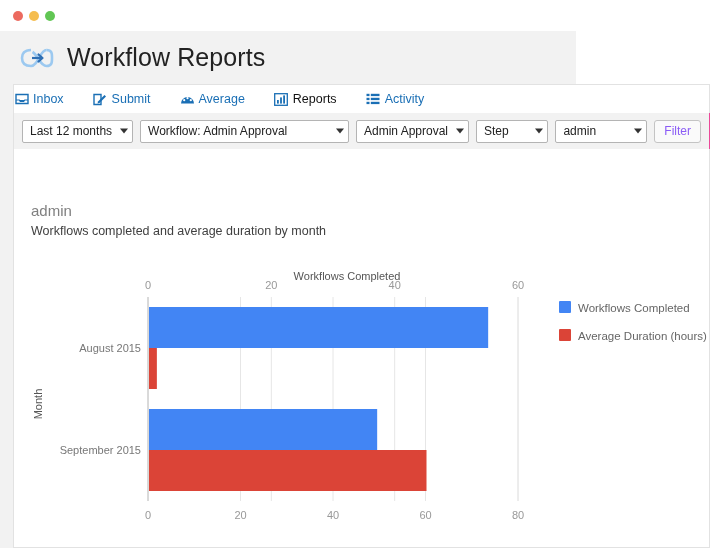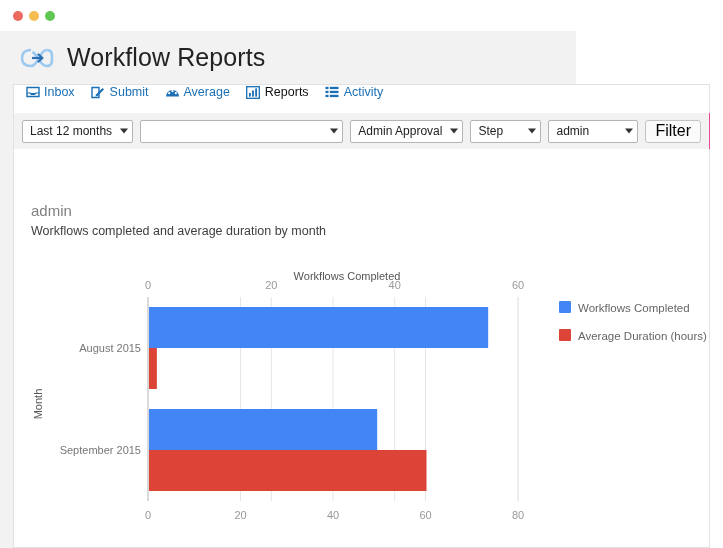--- a/index.html
+++ b/index.html
@@ -53,22 +53,22 @@
     white-space: nowrap;
   }
 
   
   .navbar {
     position: absolute; left: 13px; top: 53px;
     width: 697px; height: 29px;
     background: #ffffff;
     border: 1px solid #e2e2e2;
     border-bottom: none;
-    display: flex; align-items: flex-start;
-    padding-left: 11px;
+    display: flex; align-items: center;
+    gap: 13px;
   }
   .navitem {
     display: flex; align-items: center;
     margin-right: 16px;
     font-size: 12.5px;
     color: #1a6fb5;
     cursor: pointer;
     white-space: nowrap;
   }
   .navitem .nav-ico {
@@ -116,22 +116,22 @@
   .sel-workflow { width: 232px; }
   .sel-steplbl  { width: 78px; }
   .sel-step     { width: 118px; }
   .sel-user     { width: 100px; }
   .filter-btn {
     height: 23px;
     padding: 0 9px;
     background: #fafafa;
     border: 1px solid #c4c4c4;
     border-radius: 3px;
-    font-size: 16px;
-    color: #000000;
+    font-size: 12px;
+    color: #8b5cf6;
     display: flex; align-items: center;
     cursor: pointer;
   }
 
   
   .panel {
     position: absolute; left: 13px; top: 118px;
     width: 697px; height: 399px;
     background: #ffffff;
     border: 1px solid #e2e2e2;
@@ -245,20 +245,21 @@
     </div>
 
     <div class="toolbar">
 
       <div class="select sel-period">
         <span>Last 12 months</span>
         <span class="arrow"></span>
       </div>
 
       <div class="select sel-workflow">
+        <span>Workflow: Admin Approval</span>
         <span class="arrow"></span>
       </div>
 
       <div class="select sel-step">
         <span>Admin Approval</span>
         <span class="arrow"></span>
       </div>
 
       <div class="select sel-steplbl">
         <span>Step</span>

